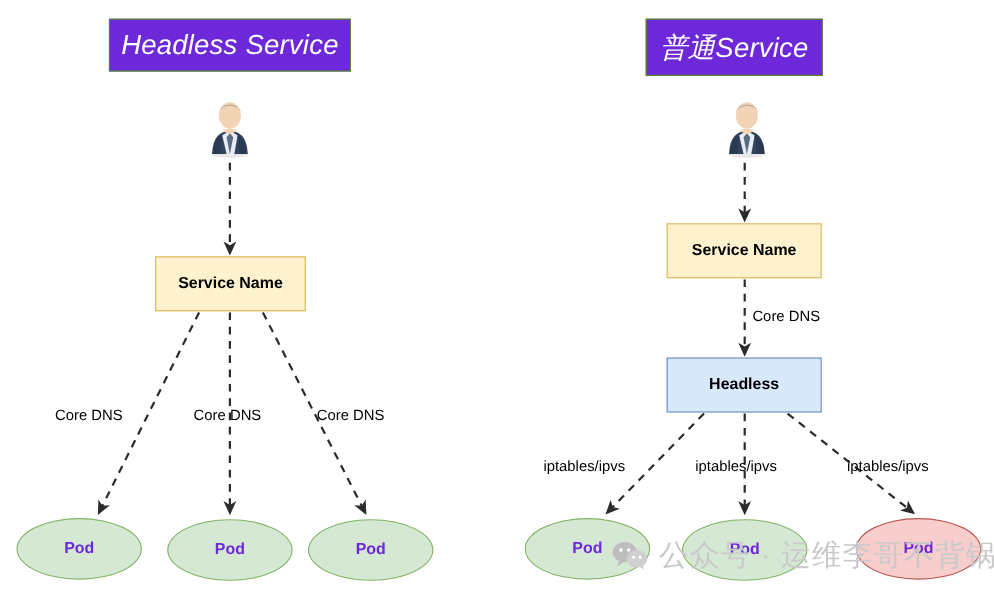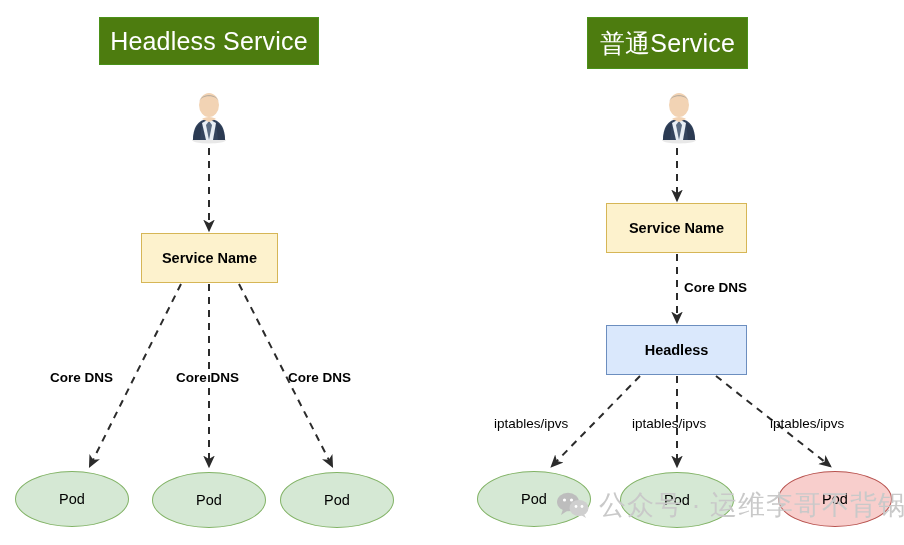--- a/index.html
+++ b/index.html
@@ -19,29 +19,30 @@
     position: absolute;
     left: 0;
     top: 0;
     width: 904px;
     height: 545px;
   }
 
   
   .title-box {
     position: absolute;
-    background: #4d7c0f;
+    background: #6d28d9;
     border: 1px solid #4b9119;
     color: #ffffff;
     display: flex;
     align-items: center;
     justify-content: center;
     font-size: 25px;
     letter-spacing: 0.2px;
     box-sizing: border-box;
+    font-style: italic;
   }
   #title-left  { left: 99px;  top: 17px; width: 220px; height: 48px; }
   #title-right { left: 587px; top: 17px; width: 161px; height: 52px; }
 
   
   .avatar {
     position: absolute;
     width: 46px;
     height: 56px;
   }
@@ -75,41 +76,41 @@
   .pod {
     position: absolute;
     box-sizing: border-box;
     width: 114px;
     height: 56px;
     border-radius: 50%;
     display: flex;
     align-items: center;
     justify-content: center;
     font-size: 14.5px;
-    font-weight: normal;
-    color: #000000;
+    font-weight: bold;
+    color: #6d28d9;
   }
   .pod.green { background: #d5e8d4; border: 1px solid #82b366; }
   .pod.red   { background: #f8cecc; border: 1px solid #b85450; }
 
   #pod-l1 { left: 15px;  top: 471px; }
   #pod-l2 { left: 152px; top: 472px; }
   #pod-l3 { left: 280px; top: 472px; }
   #pod-r1 { left: 477px; top: 471px; }
   #pod-r2 { left: 620px; top: 472px; }
   #pod-r3 { left: 778px; top: 471px; }
 
   
   .edge-label {
     position: absolute;
     font-size: 13.5px;
     color: #000000;
     white-space: nowrap;
   }
-  .edge-label.bold { font-weight: bold; text-align: center; }
+  .edge-label.bold { font-weight: normal; text-align: center; }
 
   #lbl-l1 { left: 50px;  top: 370px; }
   #lbl-l2 { left: 176px; top: 370px; }
   #lbl-l3 { left: 288px; top: 370px; }
   #lbl-r-coredns { left: 684px; top: 280px; }
   #lbl-r1 { left: 494px; top: 416px; }
   #lbl-r2 { left: 632px; top: 416px; }
   #lbl-r3 { left: 770px; top: 416px; }
 
   

